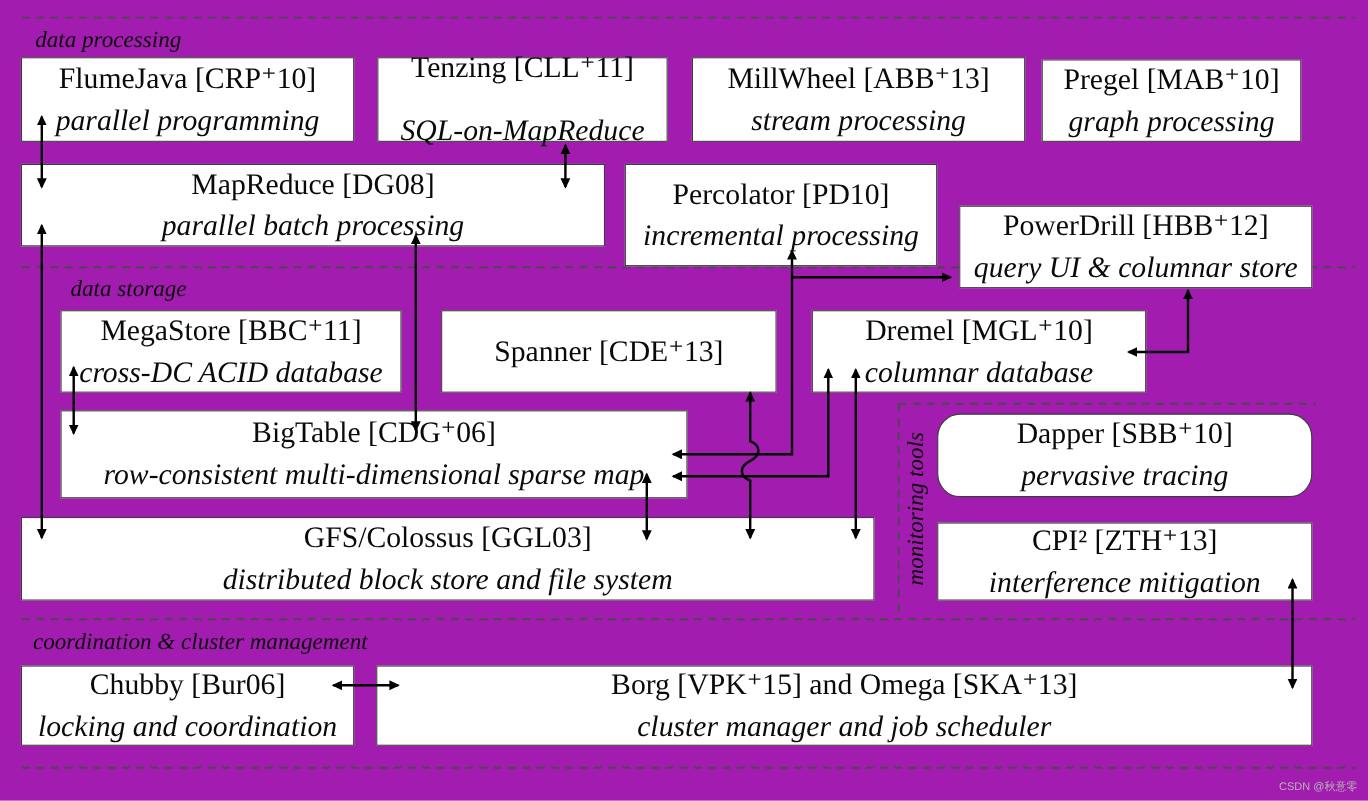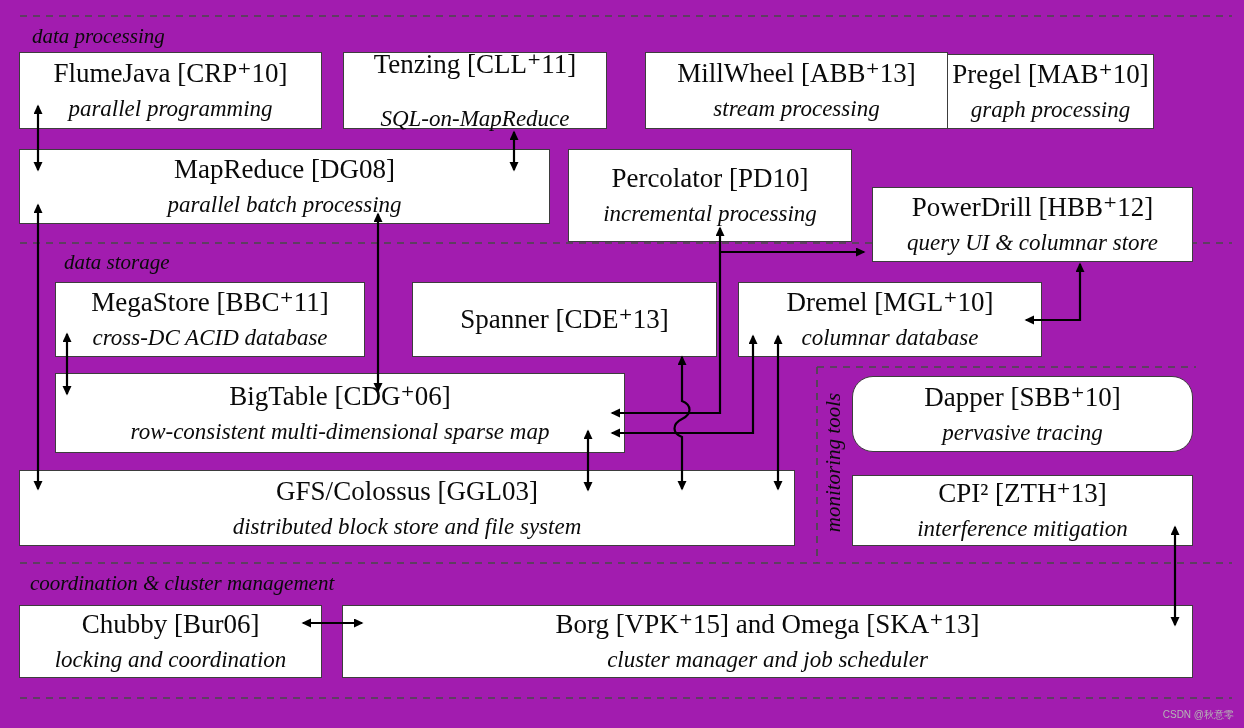--- a/index.html
+++ b/index.html
@@ -11,21 +11,21 @@
   #bg-lines{z-index:0;}
   #arrows{z-index:2;}
   .sysbox{
     position:absolute;box-sizing:border-box;background:#ffffff;
     border:1.6px solid #3d3d3d;z-index:1;
     display:flex;flex-direction:column;align-items:center;justify-content:center;
     text-align:center;line-height:1.25;padding:2px 4px;
   }
   .sysbox .title{font-size:27px;white-space:nowrap;}
   .sysbox .title .nm{font-weight:normal;}
-  .sysbox .subtitle{font-style:italic;font-size:23px;white-space:nowrap;margin-top:4px;}
+  .sysbox .subtitle{font-style:italic;font-size:27px;white-space:nowrap;margin-top:4px;}
   .seclabel{
     position:absolute;z-index:1;font-style:italic;font-size:21px;white-space:nowrap;color:#0a0a0a;
   }
   .seclabel.vertical{
     transform:rotate(-90deg);transform-origin:center center;
     width:200px;text-align:center;
   }
   #watermark{
     position:absolute;right:10px;top:708px;z-index:3;
     font-family:"Liberation Sans","DejaVu Sans",sans-serif;
@@ -56,26 +56,26 @@
   <div class="sysbox" style="left:19px;top:52px;width:303px;height:77px;">
     <div class="title"><span class="nm">FlumeJava</span> <span>[CRP⁺10]</span></div>
     <div class="subtitle">parallel programming</div>
   </div>
 
   <div class="sysbox" style="left:343px;top:52px;width:264px;height:77px;gap:19px;">
     <div class="title"><span class="nm">Tenzing</span> <span>[CLL⁺11]</span></div>
     <div class="subtitle">SQL-on-MapReduce</div>
   </div>
 
-  <div class="sysbox" style="left:645px;top:52px;width:303px;height:77px;">
+  <div class="sysbox" style="left:629px;top:52px;width:303px;height:77px;">
     <div class="title"><span class="nm">MillWheel</span> <span>[ABB⁺13]</span></div>
     <div class="subtitle">stream processing</div>
   </div>
 
-  <div class="sysbox" style="left:947px;top:54px;width:207px;height:75px;">
+  <div class="sysbox" style="left:947px;top:54px;width:236px;height:75px;">
     <div class="title"><span class="nm">Pregel</span> <span>[MAB⁺10]</span></div>
     <div class="subtitle">graph processing</div>
   </div>
 
   <div class="sysbox" style="left:19px;top:149px;width:531px;height:75px;">
     <div class="title"><span class="nm">MapReduce</span> <span>[DG08]</span></div>
     <div class="subtitle">parallel batch processing</div>
   </div>
 
   <div class="sysbox" style="left:568px;top:149px;width:284px;height:93px;">
@@ -86,21 +86,21 @@
   <div class="sysbox" style="left:872px;top:187px;width:321px;height:75px;">
     <div class="title"><span class="nm">PowerDrill</span> <span>[HBB⁺12]</span></div>
     <div class="subtitle">query UI &amp; columnar store</div>
   </div>
 
   <div class="sysbox" style="left:55px;top:282px;width:310px;height:75px;">
     <div class="title"><span class="nm">MegaStore</span> <span>[BBC⁺11]</span></div>
     <div class="subtitle">cross-DC ACID database</div>
   </div>
 
-  <div class="sysbox" style="left:412px;top:282px;width:305px;height:75px;">
+  <div class="sysbox" style="left:401px;top:282px;width:305px;height:75px;">
     <div class="title"><span class="nm">Spanner</span> <span>[CDE⁺13]</span></div>
   </div>
 
   <div class="sysbox" style="left:738px;top:282px;width:304px;height:75px;">
     <div class="title"><span class="nm">Dremel</span> <span>[MGL⁺10]</span></div>
     <div class="subtitle">columnar database</div>
   </div>
 
   <div class="sysbox" style="left:55px;top:373px;width:570px;height:80px;">
     <div class="title"><span class="nm">BigTable</span> <span>[CDG⁺06]</span></div>

